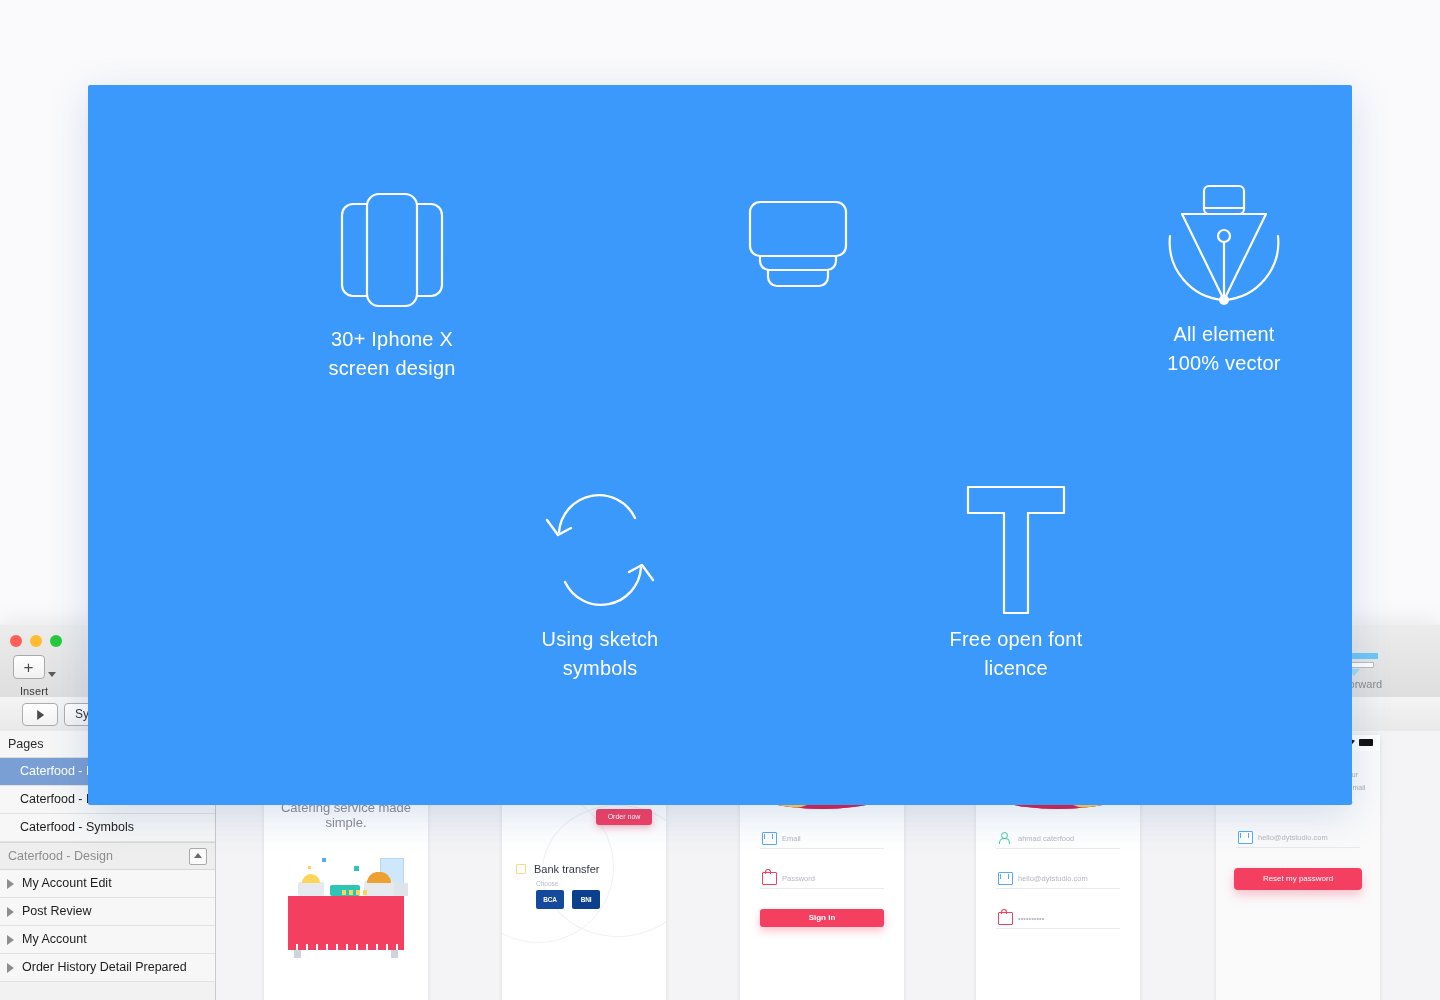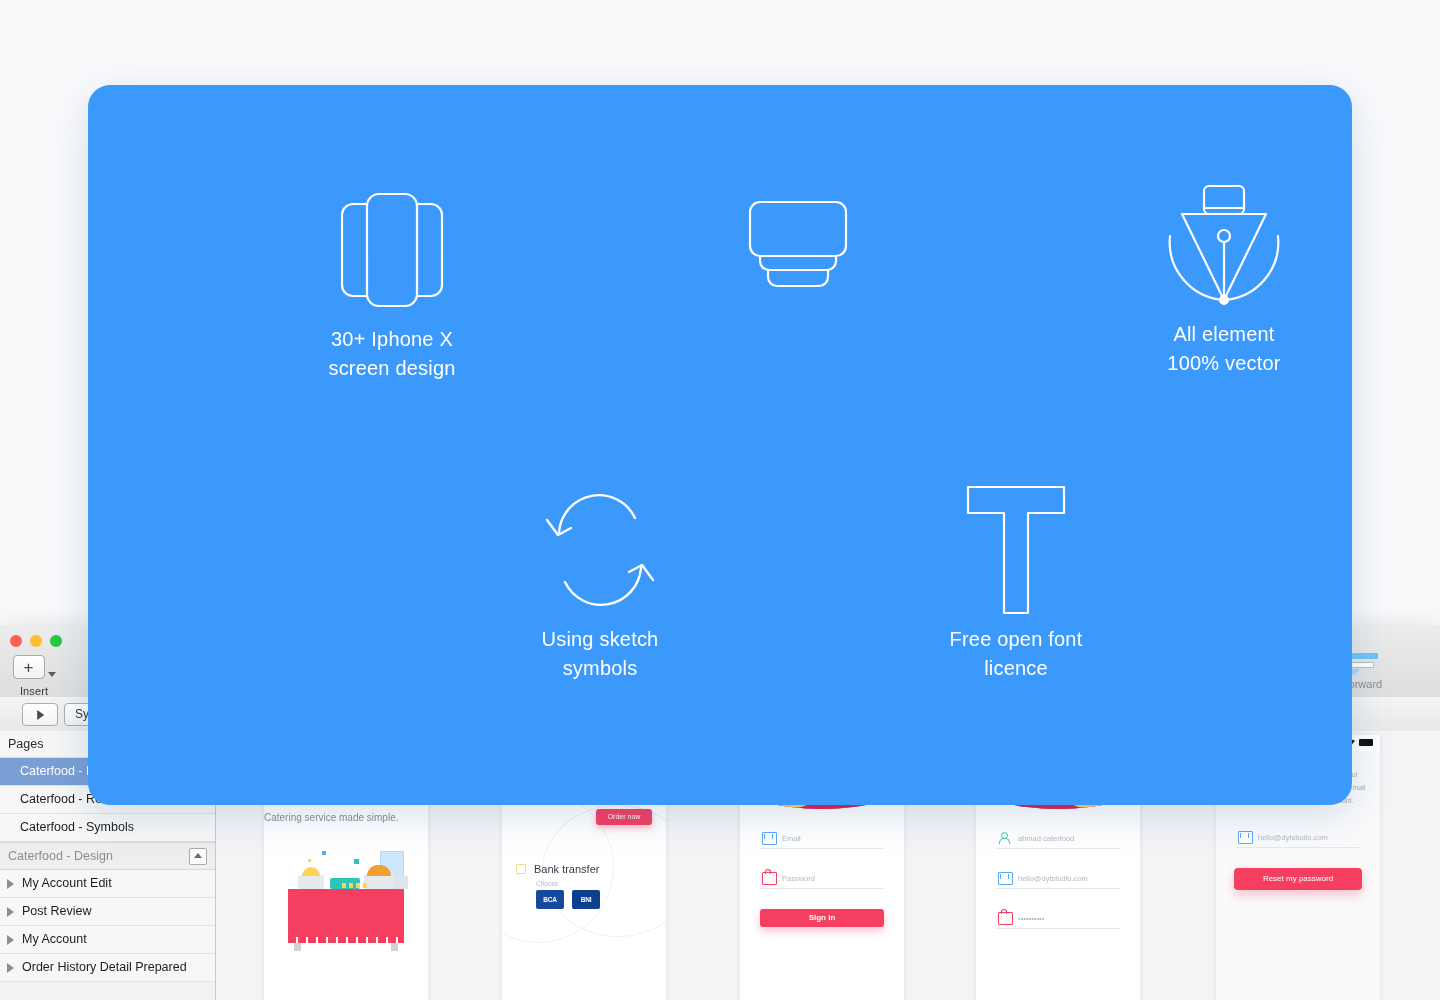--- a/index.html
+++ b/index.html
@@ -135,21 +135,21 @@
   .wifi{width:9px;height:7px;background:#111;clip-path:polygon(50% 100%,0 25%,50% 0,100% 25%);}
   .batt{width:14px;height:7px;background:#111;border-radius:1px;}
 
   
   .logo-script{
     text-align:center;font-family:"Liberation Serif","DejaVu Serif",serif;
     font-style:italic;font-weight:700;font-size:29px;color:#f43f61;
     letter-spacing:-.5px;margin-top:10px;
   }
   .logo-underline{width:96px;height:5px;border-radius:3px;background:#f43f61;margin:1px auto 0;}
-  .tagline{font-size:10px;color:#8c8c93;margin-top:12px;}
+  .tagline{text-align:center;font-size:13px;color:#8c8c93;margin-top:0;}
   .food-illus{position:relative;margin-top:24px;height:110px;}
   .table-cloth{position:absolute;left:24px;top:42px;width:116px;height:48px;background:#f43f61;}
   .cloth-fringe{position:absolute;left:24px;top:90px;width:116px;height:6px;
     background:repeating-linear-gradient(90deg,#f43f61 0 8px,#fff 8px 10px);}
   .leg{position:absolute;top:96px;width:7px;height:8px;background:#cfd3da;}
   .leg.l{left:30px;} .leg.r{left:127px;}
   .dish{position:absolute;background:#e6e9ee;border-radius:2px;}
   .d1{left:34px;top:28px;width:26px;height:14px;}
   .d1b{position:absolute;left:38px;top:20px;width:18px;height:9px;background:#fcd45a;border-radius:9px 9px 0 0;}
   .d2{left:66px;top:31px;width:30px;height:11px;background:#2ec4b6;}
@@ -228,21 +228,21 @@
 
   
   .ab5-body{background:#fafafb;height:100%;padding-top:18px;}
   .reset-copy{margin:0 13px;font-size:7px;color:#a9adb6;line-height:1.85;text-align:center;}
   .reset-btn{margin:20px 18px 0;height:22px;border-radius:4px;background:#f43f61;color:#fff;
     font-size:8px;text-align:center;line-height:22px;box-shadow:0 5px 11px rgba(244,63,97,.3);}
 
   
   #feature-card{
     position:absolute;left:88px;top:85px;width:1264px;height:720px;
-    background:#3b99fc;border-radius:22px;
+    background:#3b99fc;border-radius:2px;
     box-shadow:0 10px 40px rgba(40,90,160,.18);
     color:#fff;overflow:hidden;
   }
   .feature-grid{position:absolute;inset:0;}
   .feature{position:absolute;text-align:center;}
   .f-icon{height:150px;display:flex;align-items:center;justify-content:center;}
   .f-label{
     font-size:20px;font-weight:300;line-height:1.45;letter-spacing:.2px;color:#ffffff;
     white-space:pre-line;
   }

